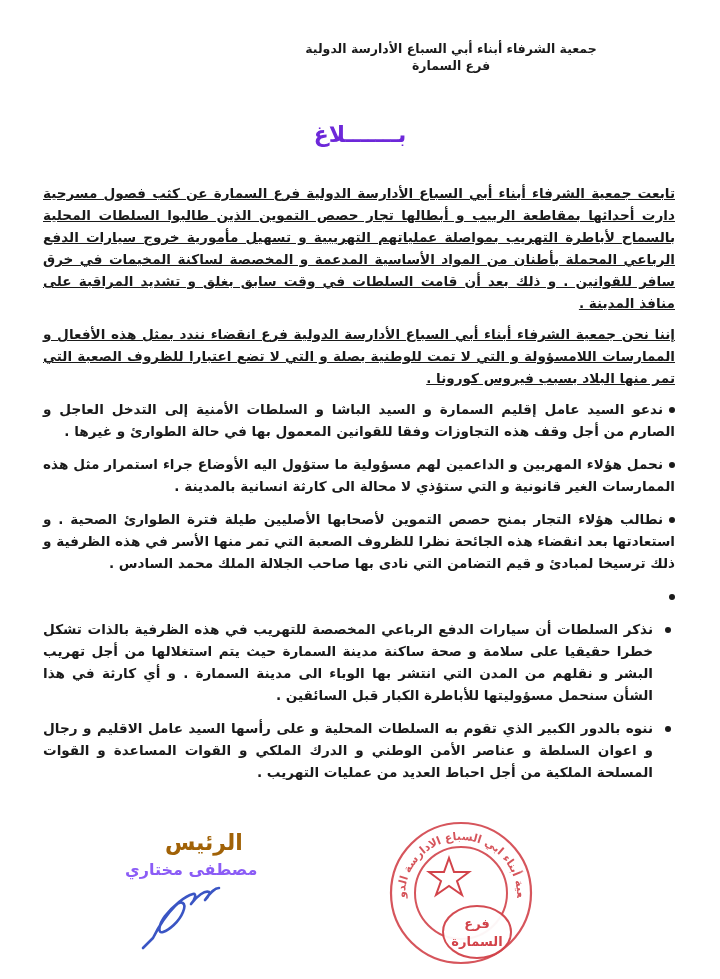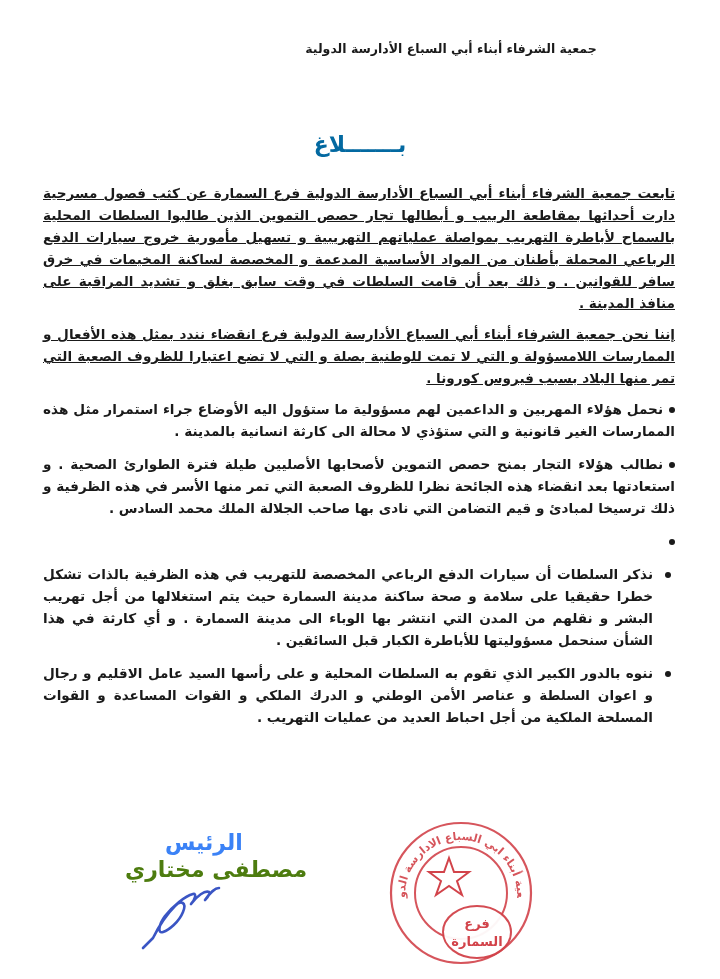--- a/index.html
+++ b/index.html
@@ -26,29 +26,29 @@
       top: 40px;
       right: 104px;
       width: 330px;
       text-align: center;
       font-size: 12.5px;
       font-weight: bold;
       line-height: 17px;
     }
     .doc-title {
       position: absolute;
-      top: 132px;
+      top: 122px;
       left: 0; right: 0;
       margin: 0 auto;
       width: 200px;
       text-align: center;
       font-size: 22px;
       font-weight: bold;
       letter-spacing: 1px;
-      color: #0369a1;
+      color: #6d28d9;
     }
     .body-text {
       position: absolute;
       top: 182px;
       right: 45px;
       width: 632px;
       font-size: 13.6px;
       font-weight: bold;
       line-height: 22px;
       text-align: justify;
@@ -92,30 +92,30 @@
       width: 200px;
       height: 110px;
       direction: rtl;
     }
     .sig-role {
       position: absolute;
       top: 0;
       left: 40px;
       font-size: 22px;
       font-weight: bold;
-      color: #3b82f6;
+      color: #a16207;
       line-height: 26px;
     }
     .sig-name {
       position: absolute;
       top: 26px;
       left: 0px;
-      font-size: 22px;
+      font-size: 16px;
       font-weight: bold;
-      color: #4d7c0f;
+      color: #8b5cf6;
       line-height: 28px;
       white-space: nowrap;
     }
     .sig-scribble {
       position: absolute;
       top: 50px;
       left: 10px;
       width: 90px;
       height: 70px;
     }
@@ -127,28 +127,30 @@
       height: 150px;
     }
   </style>
 </head>
 <body>
 
 <div class="page">
 
   <div class="org-header">
     <div>جمعية الشرفاء أبناء أبي السباع الأدارسة الدولية</div>
+    <div>فرع السمارة</div>
   </div>
 
   <div class="doc-title">بـــــــلاغ</div>
 
   <div class="body-text">
     <p>تابعت جمعية الشرفاء أبناء أبي السباع الأدارسة الدولية فرع السمارة عن كثب فصول مسرحية دارت أحداثها بمقاطعة الربيب و أبطالها تجار حصص التموين الذين طالبوا السلطات المحلية بالسماح لأباطرة التهريب بمواصلة عملياتهم التهريبية و تسهيل مأمورية خروج سيارات الدفع الرباعي المحملة بأطنان من المواد الأساسية المدعمة و المخصصة لساكنة المخيمات في خرق سافر للقوانين . و ذلك بعد أن قامت السلطات في وقت سابق بغلق و تشديد المراقبة على منافذ المدينة .</p>
     <p>إننا نحن جمعية الشرفاء أبناء أبي السباع الأدارسة الدولية فرع انقضاء نندد بمثل هذه الأفعال و الممارسات اللامسؤولة و التي لا تمت للوطنية بصلة و التي لا تضع اعتبارا للظروف الصعبة التي تمر منها البلاد بسبب فيروس كورونا .</p>
 
+    <div class="bullet-inline"><span class="dot"></span><span>ندعو السيد عامل إقليم السمارة و السيد الباشا و السلطات الأمنية إلى التدخل العاجل و الصارم من أجل وقف هذه التجاوزات وفقا للقوانين المعمول بها في حالة الطوارئ و غيرها .</span></div>
     <div class="bullet-inline"><span class="dot"></span><span>نحمل هؤلاء المهربين و الداعمين لهم مسؤولية ما ستؤول اليه الأوضاع جراء استمرار مثل هذه الممارسات الغير قانونية و التي ستؤذي لا محالة الى كارثة انسانية بالمدينة .</span></div>
     <div class="bullet-inline"><span class="dot"></span><span>نطالب هؤلاء التجار بمنح حصص التموين لأصحابها الأصليين طيلة فترة الطوارئ الصحية . و استعادتها بعد انقضاء هذه الجائحة نظرا للظروف الصعبة  التي تمر منها الأسر في هذه الظرفية و ذلك ترسيخا لمبادئ و قيم التضامن التي نادى بها صاحب الجلالة الملك محمد السادس .</span></div>
     <div class="bullet-inline"><span class="dot"></span></div>
     <div class="bullet-hanging"><span class="dot"></span><span>نذكر السلطات أن سيارات الدفع الرباعي المخصصة للتهريب في هذه الظرفية بالذات تشكل خطرا حقيقيا على سلامة و صحة ساكنة مدينة السمارة حيث يتم استغلالها من أجل تهريب البشر و نقلهم من المدن التي انتشر بها الوباء الى مدينة السمارة . و أي كارثة في هذا الشأن سنحمل مسؤوليتها للأباطرة الكبار قبل السائقين .</span></div>
     <div class="bullet-hanging"><span class="dot"></span><span>ننوه بالدور الكبير الذي تقوم به السلطات المحلية و على رأسها السيد عامل الاقليم و رجال و اعوان السلطة و عناصر الأمن الوطني و الدرك الملكي و القوات المساعدة و القوات  المسلحة الملكية من أجل احباط العديد من عمليات التهريب .</span></div>
   </div>
 
   <div class="signature">
     <div class="sig-role">الرئيس</div>
     <div class="sig-name">مصطفى مختاري</div>

